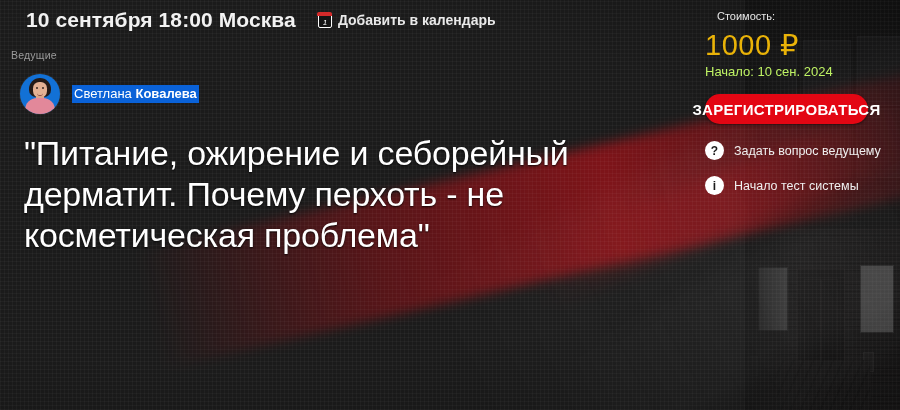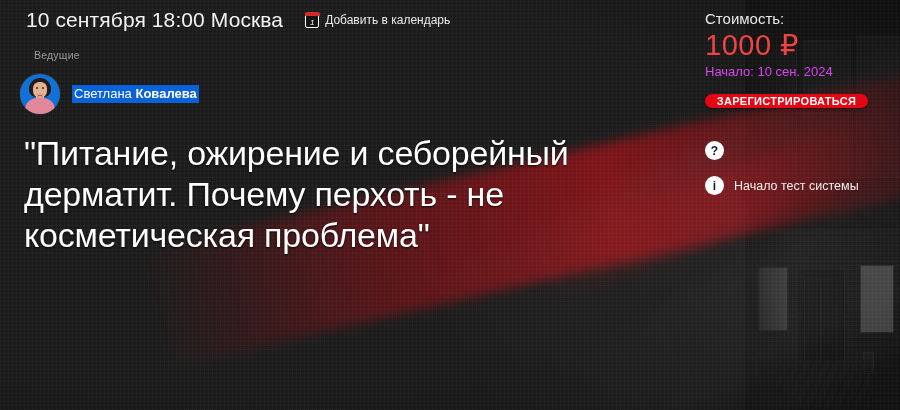--- a/index.html
+++ b/index.html
@@ -126,44 +126,44 @@
 
   
   .content{position:absolute;inset:0;}
 
   .date-row{
     position:absolute;left:26px;top:7px;
     display:flex;align-items:center;
   }
   .date-text{
     font-size:21px;line-height:26px;color:#f2f2f2;
-    letter-spacing:.1px;white-space:nowrap;
+    letter-spacing:.1px;white-space:nowrap;font-weight:bold;
   }
   .cal-link{
     display:flex;align-items:center;gap:6px;
     margin-left:22px;cursor:pointer;
   }
   .cal-icon{
     position:relative;width:14px;height:15px;
     border:1.5px solid #ffffff;border-radius:2px;
     box-sizing:border-box;background:#141414;
     display:block;
   }
   .cal-icon:before{
     content:"";position:absolute;left:-1.5px;right:-1.5px;top:-1.5px;height:4px;
     background:#d32a2a;border-radius:2px 2px 0 0;
   }
   .cal-icon span{
     position:absolute;left:0;right:0;top:4px;bottom:0;
     font-size:8px;line-height:9px;text-align:center;color:#fff;
   }
-  .cal-text{font-size:12px;color:#e9e9e9;white-space:nowrap;}
+  .cal-text{font-size:14px;color:#e9e9e9;white-space:nowrap;font-weight:bold;}
 
   .hosts-label{
-    position:absolute;left:34px;top:49px;
+    position:absolute;left:11px;top:49px;
     font-size:10.5px;color:#9a9a9a;letter-spacing:.2px;
   }
   .host-row{
     position:absolute;left:20px;top:74px;
     display:flex;align-items:center;justify-content:center;
   }
   .avatar{
     width:40px;height:40px;border-radius:50%;
     background:#1271d6;overflow:hidden;position:relative;flex:0 0 auto;
     box-shadow:0 0 0 1px rgba(255,255,255,.06);
@@ -239,40 +239,40 @@
     letter-spacing:.5px;
     transform:scaleX(.86);
     transform-origin:left center;
     text-shadow:0 1px 1px rgba(0,0,0,.9);
   }
   .logo-text div{white-space:nowrap;}
 
   
   .side{position:absolute;left:705px;top:0;width:190px;}
   .price-label{
-    position:absolute;left:0;top:10px;
-    font-size:15px;color:#e8e8e8;
+    position:absolute;left:12px;top:10px;
+    font-size:11px;color:#e8e8e8;
   }
   .price-value{
     position:absolute;left:0;top:28px;
-    font-size:29px;line-height:34px;color:#ef4444;
+    font-size:29px;line-height:34px;color:#eab308;
     letter-spacing:.5px;white-space:nowrap;
   }
   .start-label{
     position:absolute;left:0;top:64px;
-    font-size:13px;color:#d946ef;white-space:nowrap;
+    font-size:13px;color:#bef264;white-space:nowrap;
   }
   .reg-btn{
     position:absolute;left:0;top:94px;
-    width:163px;height:14px;
+    width:163px;height:30px;
     background:#e30613;
     border:none;border-radius:16px;
     color:#ffffff;
     font-family:inherit;
-    font-size:11px;font-weight:bold;letter-spacing:.3px;
+    font-size:15px;font-weight:bold;letter-spacing:.3px;
     cursor:pointer;
     display:flex;align-items:center;justify-content:center;
     box-shadow:0 1px 3px rgba(0,0,0,.5);
   }
   .side-link{
     position:absolute;left:0;
     display:flex;align-items:center;gap:10px;
     cursor:pointer;
   }
   .side-link.q{top:141px;}
@@ -350,20 +350,21 @@
 
     <div class="side">
       <div class="price-label">Стоимость:</div>
       <div class="price-value">1000 ₽</div>
       <div class="start-label">Начало: 10 сен. 2024</div>
 
       <button class="reg-btn">ЗАРЕГИСТРИРОВАТЬСЯ</button>
 
       <div class="side-link q">
         <span class="round-ico">?</span>
+        <span class="txt">Задать вопрос ведущему</span>
       </div>
 
       <div class="side-link i">
         <span class="round-ico">i</span>
         <span class="txt">Начало тест системы</span>
       </div>
     </div>
 
   </div>
 </div>

